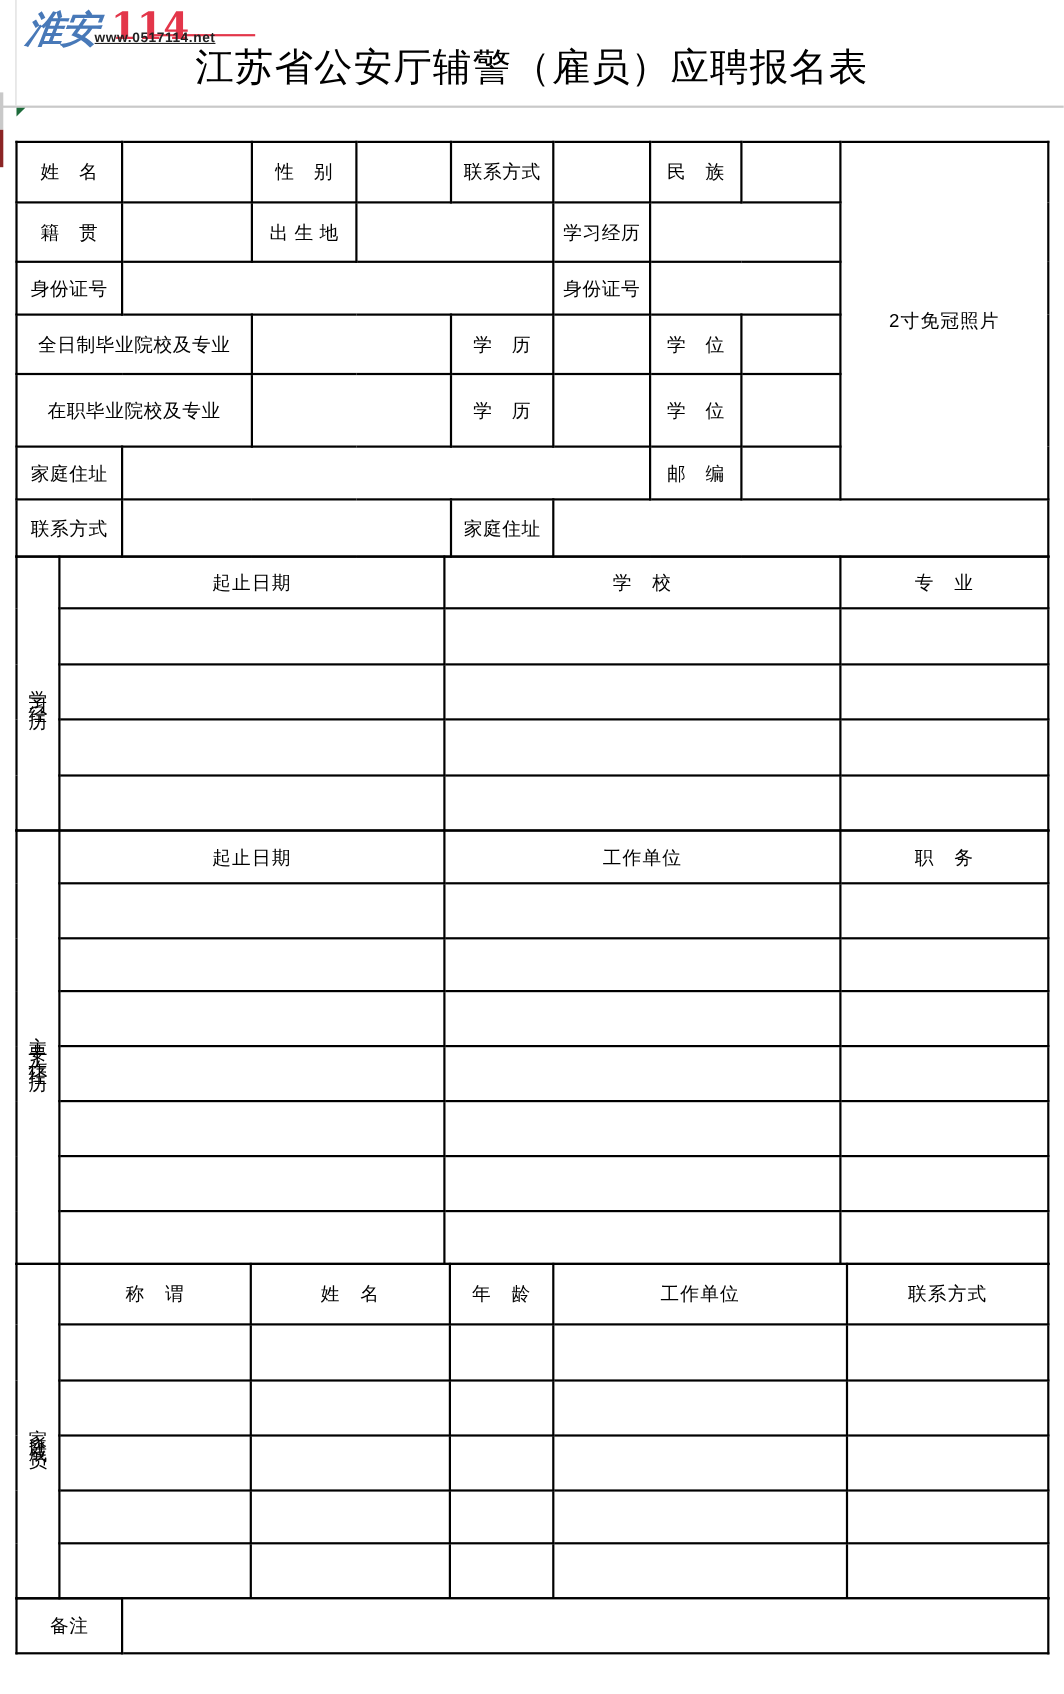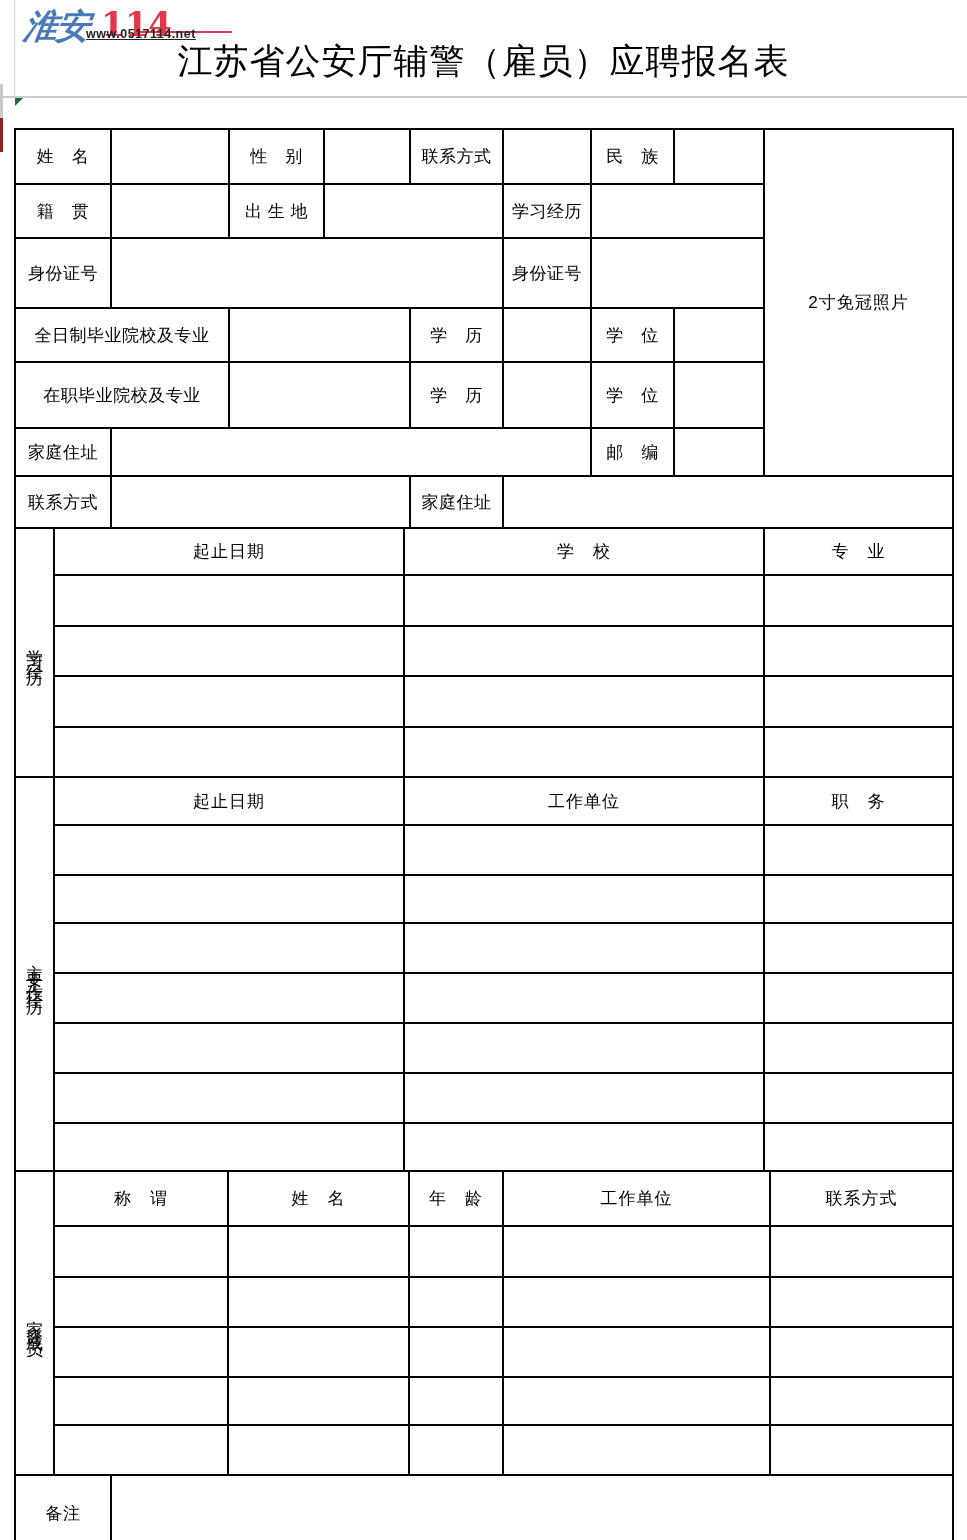--- a/index.html
+++ b/index.html
@@ -95,21 +95,21 @@
       <td class="photo" rowspan="6">2寸免冠照片</td>
     </tr>
     <tr style="height:54px">
       <td class="lbl">籍　贯</td>
       <td class="blank"></td>
       <td class="lbl">出 生 地</td>
       <td class="blank" colspan="2"></td>
       <td class="lbl">学习经历</td>
       <td class="blank" colspan="2"></td>
     </tr>
-    <tr style="height:70px">
+    <tr style="height:48px">
       <td class="lbl">身份证号</td>
       <td class="blank" colspan="4"></td>
       <td class="lbl">身份证号</td>
       <td class="blank" colspan="2"></td>
     </tr>
     <tr style="height:54px">
       <td class="lbl" colspan="2">全日制毕业院校及专业</td>
       <td class="blank" colspan="2"></td>
       <td class="lbl">学　历</td>
       <td class="blank"></td>
@@ -283,20 +283,20 @@
     </tr>
   </tbody>
     </table>
 
   <table>
     <colgroup>
       <col style="width:96px">
         <col style="width:842px">
     </colgroup>
     <tbody>
-        <tr style="height:77px">
+        <tr style="height:50px">
       <td class="lbl">备注</td>
       <td class="blank"></td>
     </tr>
   </tbody>
     </table>
 
 </div>
 
 </body></html>

